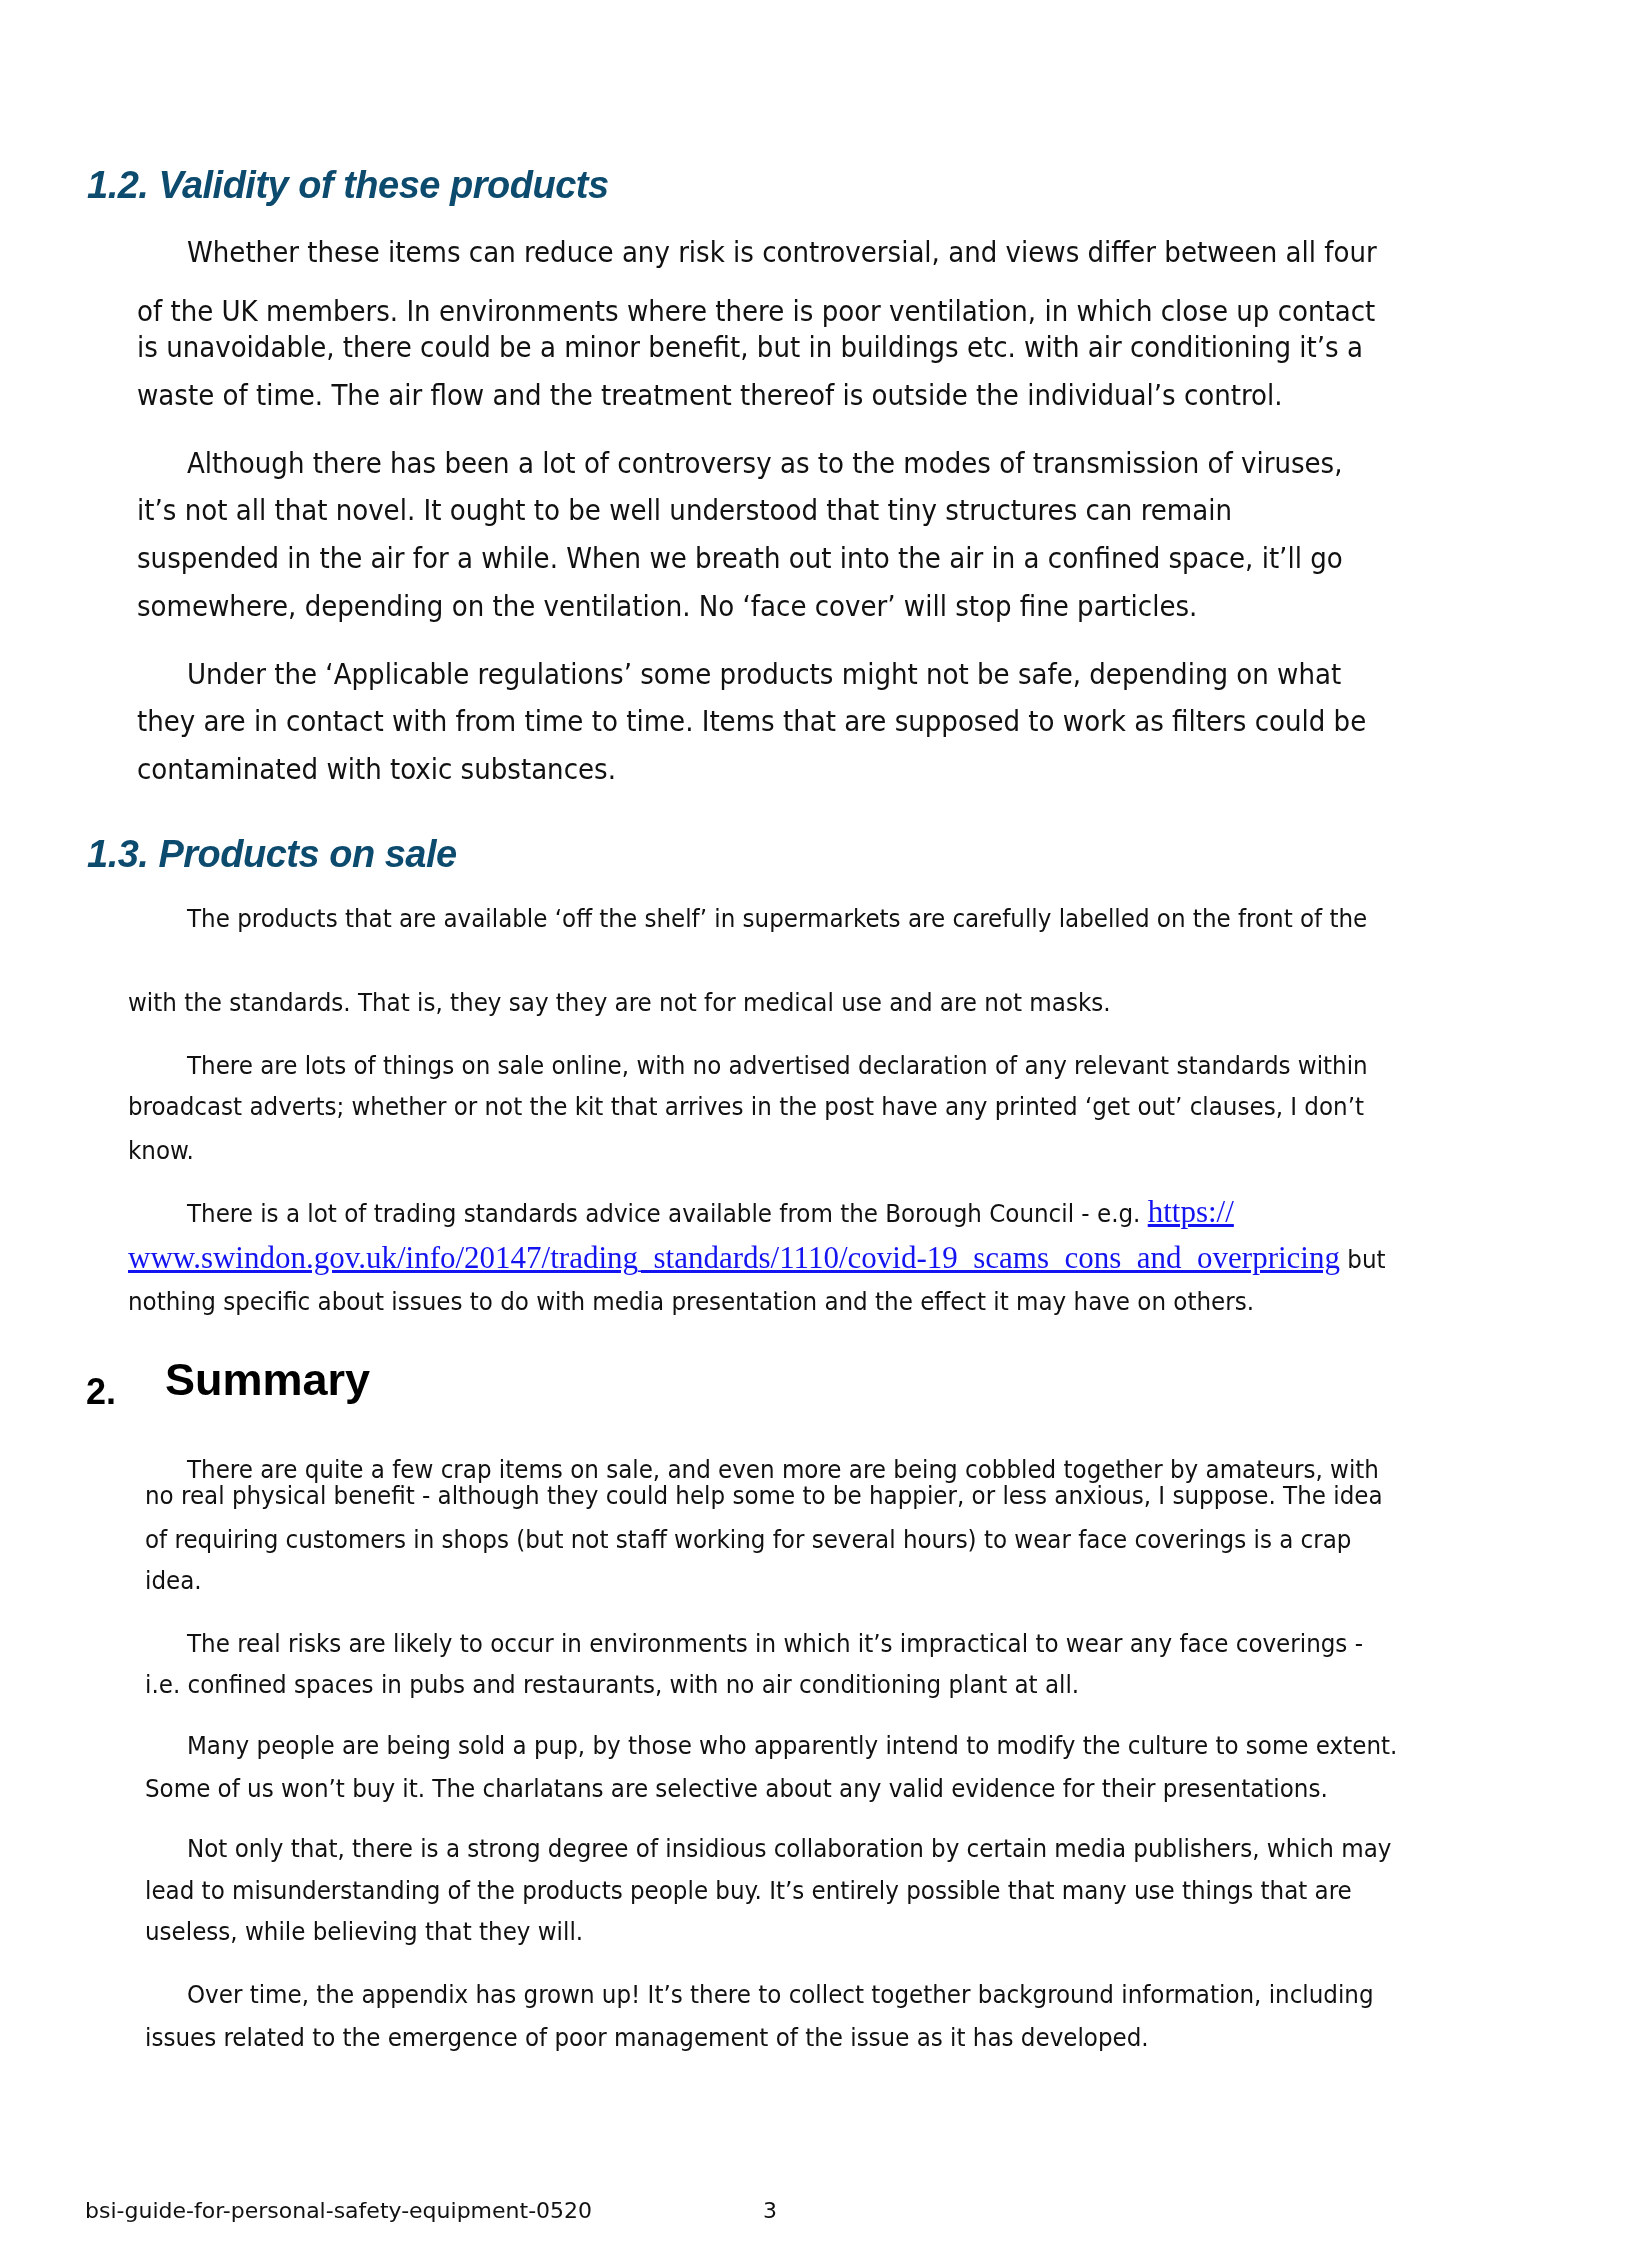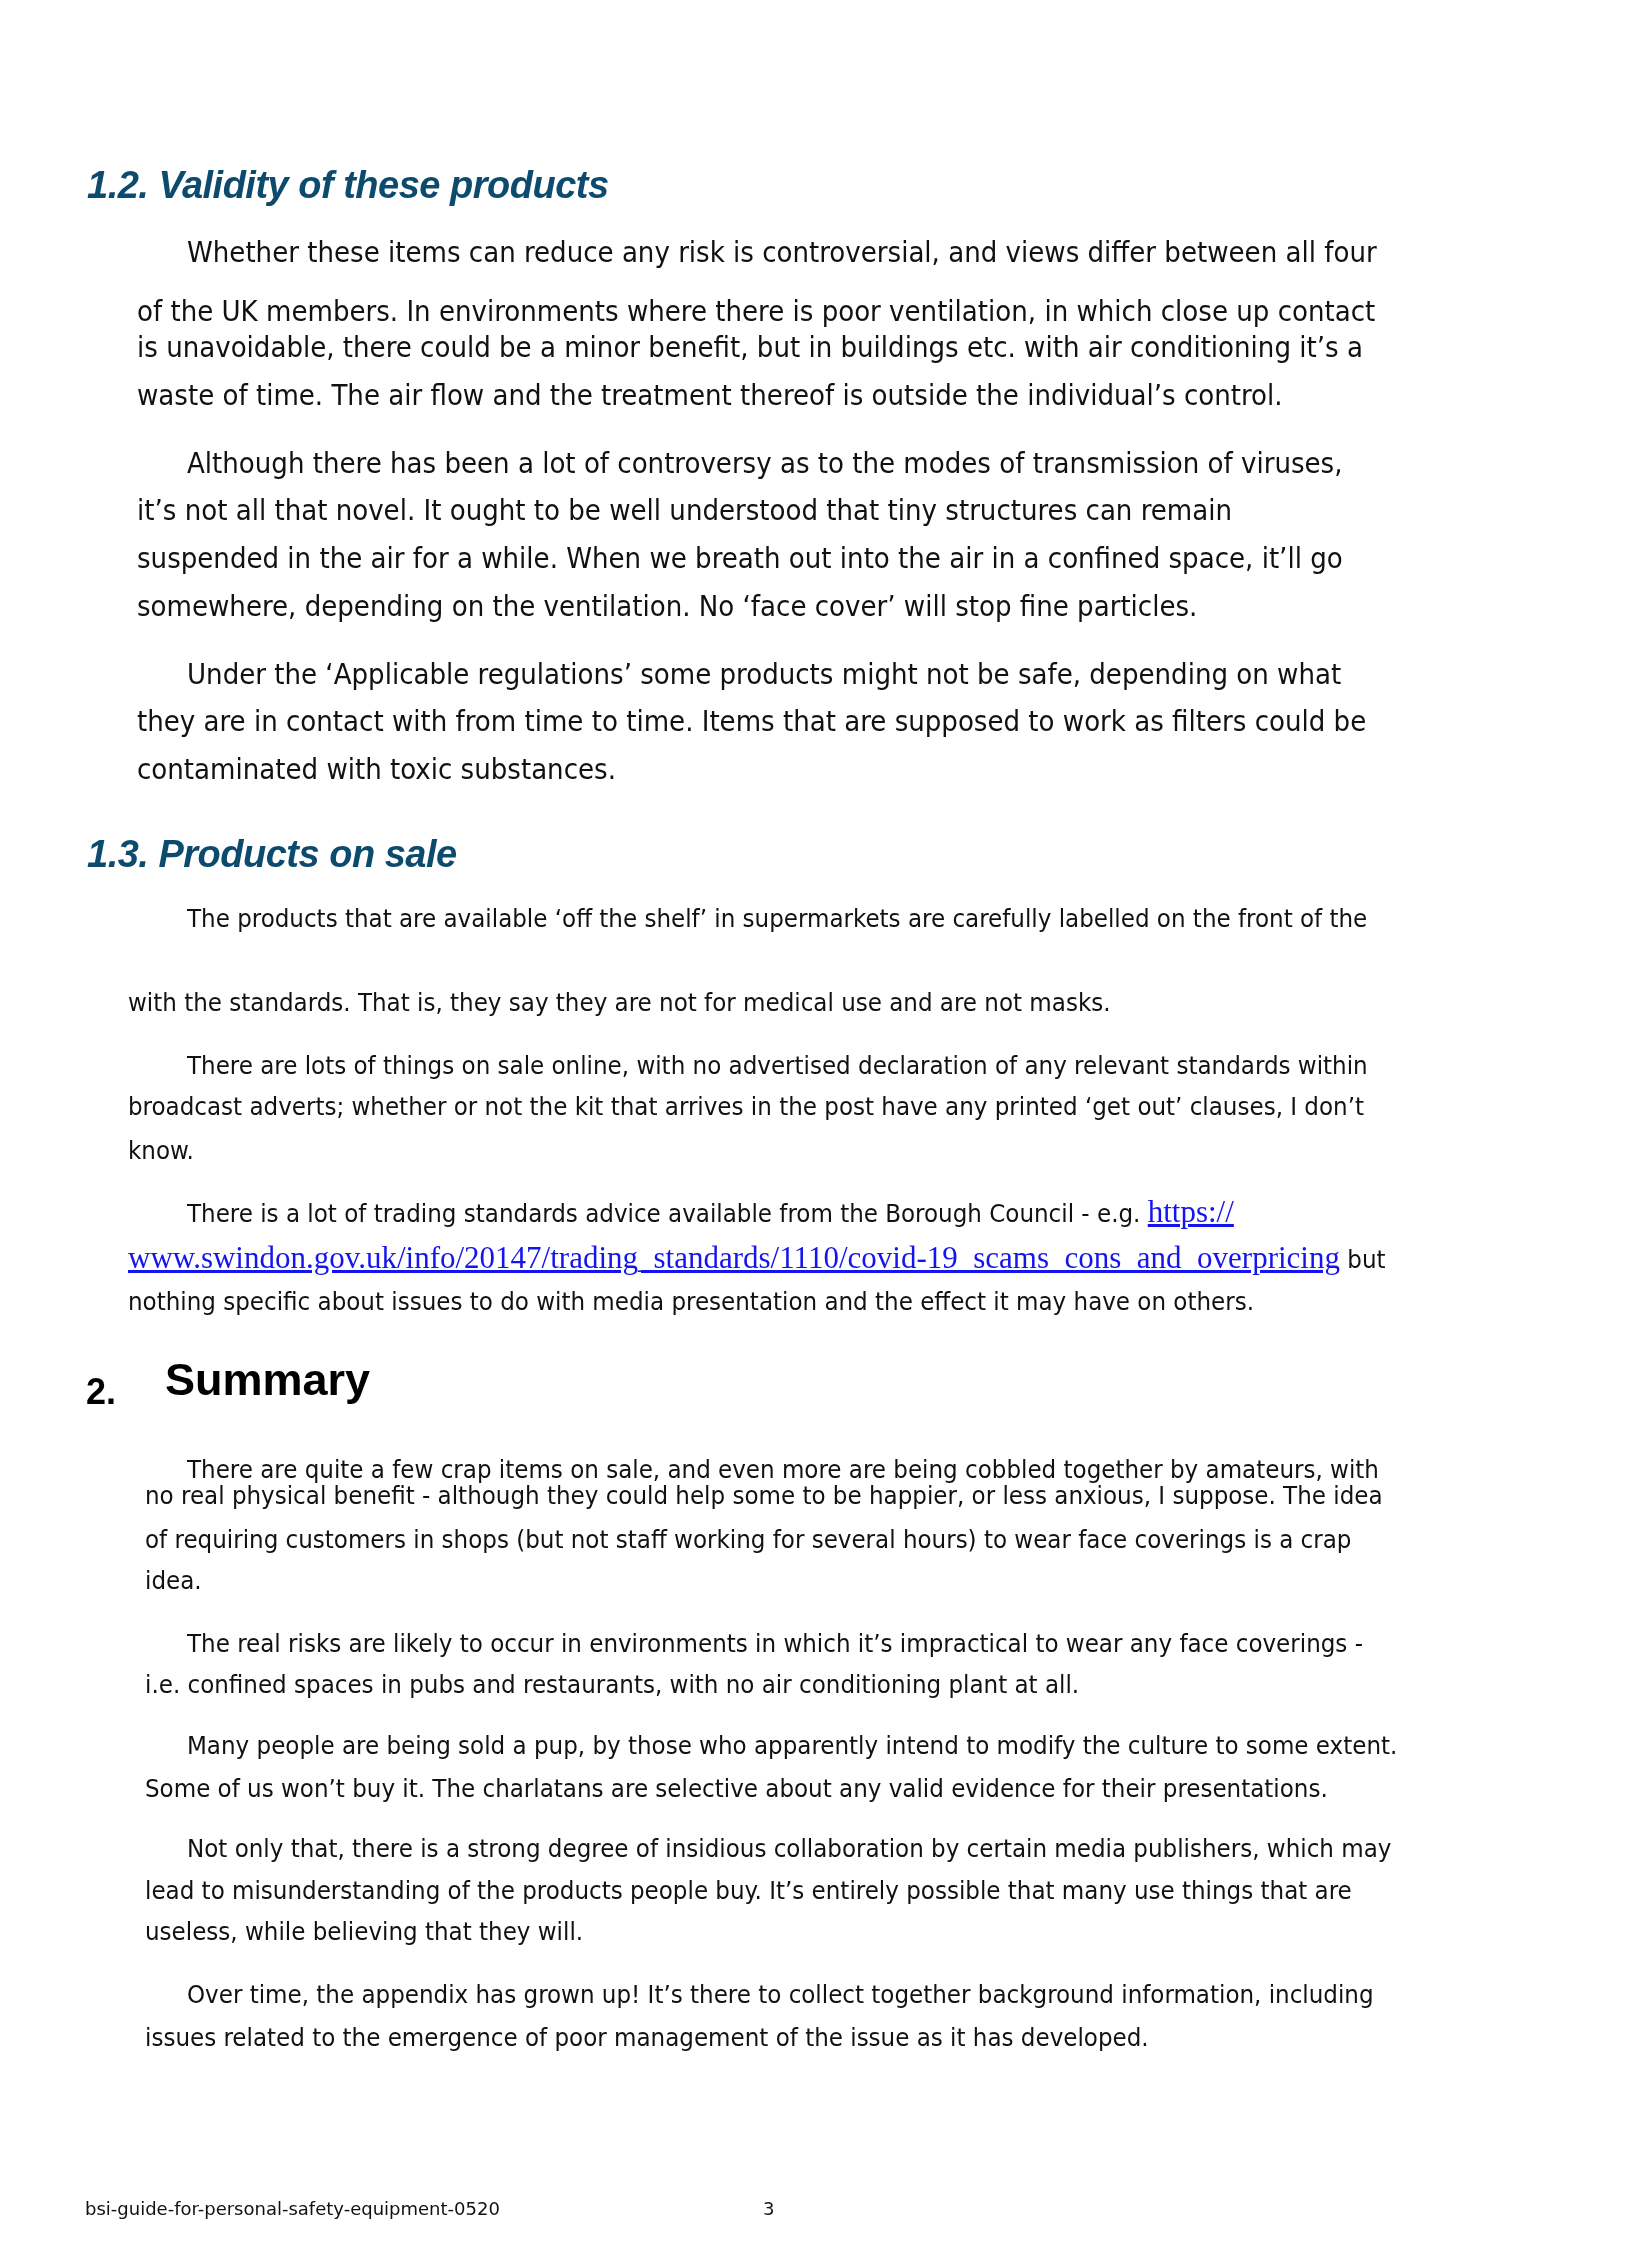--- a/index.html
+++ b/index.html
@@ -6,21 +6,21 @@
   body { width:1649px; height:2262px; position:relative; overflow:hidden; color:#111; }
   .page { position:absolute; left:0; top:0; width:1649px; height:2262px; background:#fff; }
   .h2 { position:absolute; font-family:"Liberation Sans", sans-serif; font-weight:bold; font-style:italic; font-size:38px; line-height:45px; color:#0c4a6e; white-space:nowrap; letter-spacing:-0.5px; }
   .h1 { position:absolute; font-family:"Liberation Sans", sans-serif; font-weight:bold; font-size:45px; line-height:53px; color:#000; white-space:nowrap; }
   .h1 .num { position:absolute; left:0; top:0; font-size:36px; }
   .h1 .title { position:absolute; left:79px; top:-3.8px; }
   .line { position:absolute; font-family:"DejaVu Sans Condensed", "DejaVu Sans", sans-serif; white-space:nowrap; color:#111; transform-origin:left center; }
   .big { font-size:29px; line-height:38px; }
   .small { font-size:25.6px; line-height:34px; }
   .link { font-family:"Liberation Serif", serif; color:#1414f0; text-decoration:underline; font-size:31px; }
-  .footer { position:absolute; font-family:"DejaVu Sans", sans-serif; font-size:18px; color:#111; white-space:nowrap;text-align:center; }
+  .footer { position:absolute; font-family:"DejaVu Sans", sans-serif; font-size:22px; color:#111; white-space:nowrap;text-align:center; }
 </style>
 </head>
 <body>
 
 <div class="page">
 
   <div class="h2" style="left:87px; top:163px;">1.2. Validity of these products</div>
 
   <div class="line big" style="left:187px; top:233px; width:1387px;">Whether these items can reduce any risk is controversial, and views differ between all four</div>
   <div class="line big" style="left:137px; top:280px; width:1438px;margin-top:12px;">of the UK members. In environments where there is poor ventilation, in which close up contact</div>

